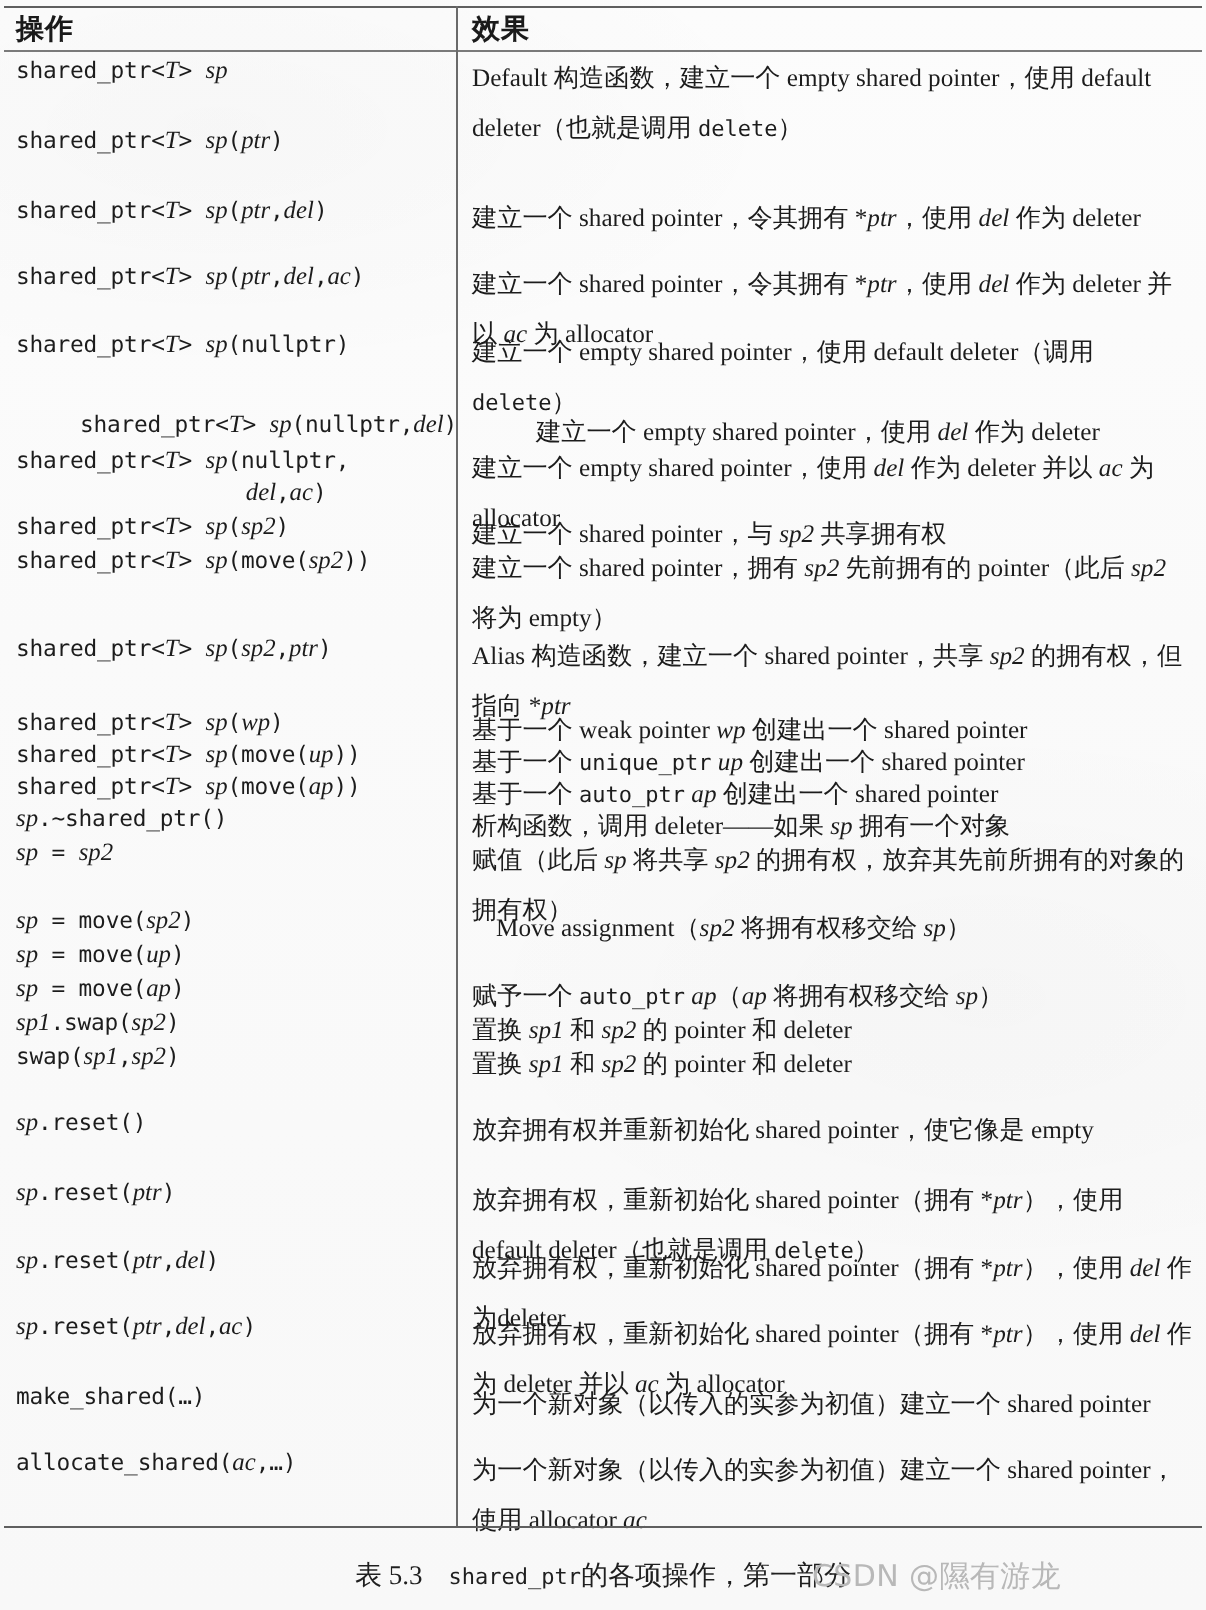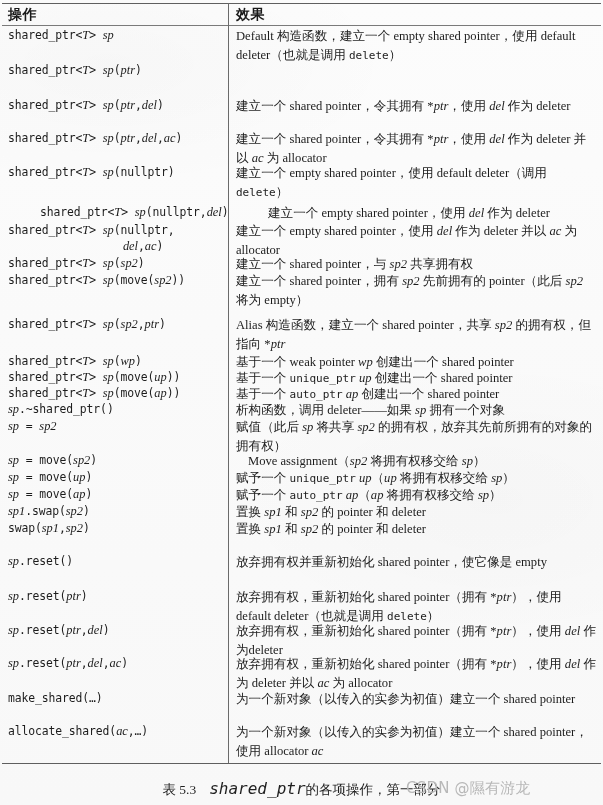--- a/index.html
+++ b/index.html
@@ -89,21 +89,21 @@
     font-family: "Liberation Serif", "DejaVu Serif", serif;
     font-style: italic;
     font-size: 12.4px;
     letter-spacing: 0;
   }
 
   
   .ef {
     font-family: "Liberation Serif", "DejaVu Serif", serif;
     font-size: 12.6px;
-    line-height: 19px;
+    line-height: 25px;
     color: #1c1c1c;
   }
   .ef .code {
     font-family: "DejaVu Sans Mono", "Liberation Mono", monospace;
     font-size: 11px;
   }
   .ef i { font-style: italic; }
 
   
   #caption {
@@ -112,22 +112,21 @@
     top: 779px;
     width: 603px;
     text-align: center;
     font-family: "Liberation Serif", "DejaVu Serif", serif;
     font-size: 13.5px;
     color: #1f1f1f;
     white-space: nowrap;
   }
   #caption .mono {
     font-family: "DejaVu Sans Mono", "Liberation Mono", monospace;
-    font-size: 16px;
-    font-style: italic;
+    font-size: 11px;
   }
 
   #watermark {
     position: absolute;
     left: 406px;
     top: 779px;
     font-family: "DejaVu Sans", "Liberation Sans", sans-serif;
     font-size: 15px;
     color: #b8b8b8;
     white-space: nowrap;
@@ -212,21 +211,20 @@
         <div class="row" style="position: absolute; left: 0px; right: 0px; top: 418px; height: 32px;">
           <div class="cell-op op" style="top: 0px;"><i>sp</i> = <i>sp2</i></div>
           <div class="cell-ef ef" style="top: 0px;">赋值（此后 <i>sp</i> 将共享 <i>sp2</i> 的拥有权，放弃其先前所拥有的对象的拥有权）</div>
         </div>
         <div class="row" style="position: absolute; left: 0px; right: 0px; top: 452px; height: 15px;">
           <div class="cell-op op" style="top: 0px;"><i>sp</i> = move(<i>sp2</i>)</div>
           <div class="cell-ef ef" style="top: 0px; margin-left: 12px;">Move assignment（<i>sp2</i> 将拥有权移交给 <i>sp</i>）</div>
         </div>
         <div class="row" style="position: absolute; left: 0px; right: 0px; top: 469px; height: 15px;">
           <div class="cell-op op" style="top: 0px;"><i>sp</i> = move(<i>up</i>)</div>
-          <div class="cell-ef ef" style="top: 0px;">赋予一个 <span class="code">unique_ptr</span> <i>up</i>（<i>up</i> 将拥有权移交给 <i>sp</i>）</div>
         </div>
         <div class="row" style="position: absolute; left: 0px; right: 0px; top: 486px; height: 15px;">
           <div class="cell-op op" style="top: 0px;"><i>sp</i> = move(<i>ap</i>)</div>
           <div class="cell-ef ef" style="top: 0px;">赋予一个 <span class="code">auto_ptr</span> <i>ap</i>（<i>ap</i> 将拥有权移交给 <i>sp</i>）</div>
         </div>
         <div class="row" style="position: absolute; left: 0px; right: 0px; top: 503px; height: 15px;">
           <div class="cell-op op" style="top: 0px;"><i>sp1</i>.swap(<i>sp2</i>)</div>
           <div class="cell-ef ef" style="top: 0px;">置换 <i>sp1</i> 和 <i>sp2</i> 的 pointer 和 deleter</div>
         </div>
         <div class="row" style="position: absolute; left: 0px; right: 0px; top: 520px; height: 31px;">

